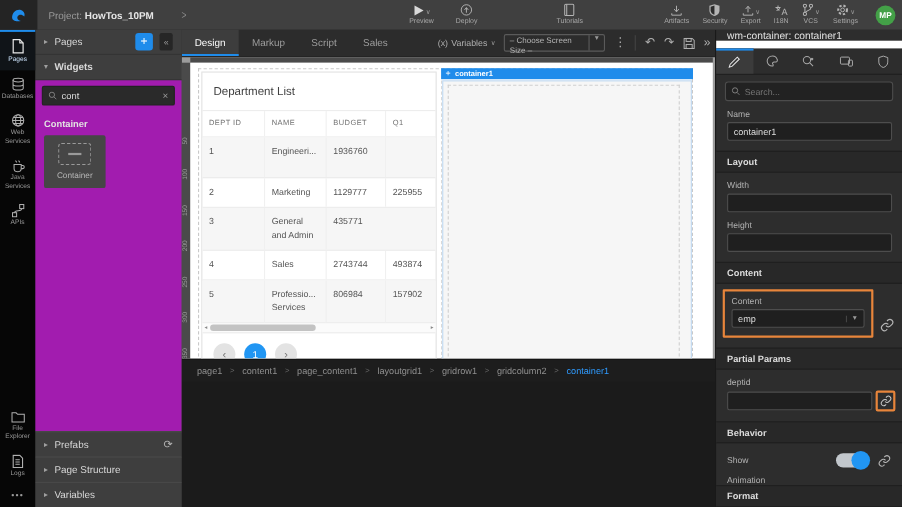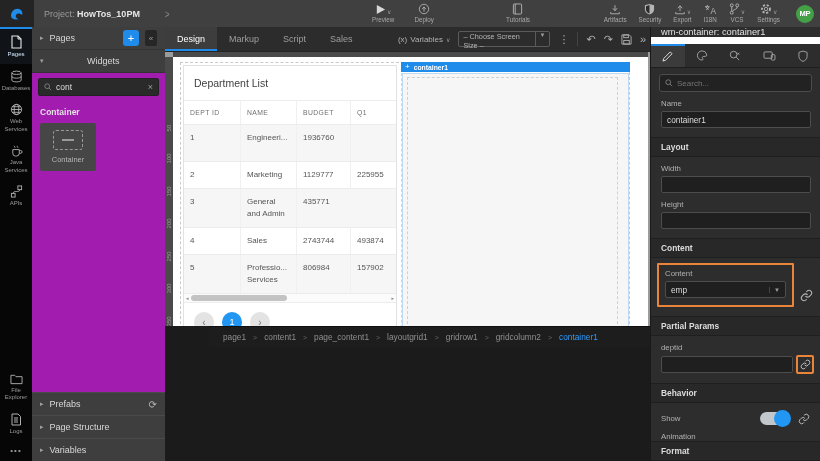--- a/index.html
+++ b/index.html
@@ -88,21 +88,21 @@
   .stripe{background:#f6f6f6;}
   .r-tall{min-height:37px;} .r-short{min-height:26px;}
   .hscroll{height:9px;background:#fbfbfb;border-bottom:1px solid #ececec;display:flex;align-items:center;padding:0 2px;gap:2px;}
   .hscroll .sar{font-size:5px;color:#888;line-height:1;}
   .sthumb{width:96px;height:6px;background:#c3c3c3;border-radius:3px;}
   .strack{flex:1;}
   .pager{display:flex;align-items:center;gap:8px;padding:9px 10px 11px;}
   .pbtn{width:20px;height:20px;border-radius:50%;background:#e3e3e3;color:#777;font-size:10px;display:flex;align-items:center;justify-content:center;cursor:pointer;}
   .pbtn.active{background:#2196f3;color:#fff;font-size:9px;}
 
-  .breadcrumb{height:21px;background:#1d1d1d;display:flex;align-items:center;gap:7px;padding:0 14px;border-top:1px solid #101010;margin-left:44px;}
+  .breadcrumb{height:21px;background:#1d1d1d;display:flex;align-items:center;gap:7px;padding:0 14px;border-top:1px solid #101010;}
   .bc{color:#8f8f8f;font-size:8.3px;cursor:pointer;white-space:nowrap;}
   .bc.active{color:#2f9bff;}
   .bcsep{color:#666;font-size:7px;}
 
   
   .rightpanel{position:absolute;left:650px;top:27px;width:170px;height:434px;background:#2d2d2d;border-left:1px solid #191919;overflow:hidden;}
   .rp-header{height:17px;display:flex;align-items:center;padding:0 10px;color:#e2e2e2;font-size:9.3px;border-bottom:7px solid #ffffff;text-align:center;}
   .rp-tabs{height:24px;display:flex;border-bottom:1px solid #1e1e1e;}
   .rp-tab{flex:1;display:flex;align-items:center;justify-content:center;cursor:pointer;color:#a8a8a8;}
   .rp-tab.active{background:#3b3b3b;border-top:2px solid #1f8ceb;color:#fff;}
@@ -292,21 +292,21 @@
 
   <aside class="leftpanel">
     <div class="lp-row">
       <span class="arr">▸</span>
       <span class="ttl">Pages</span>
       <span class="plusbtn">+</span>
       <span class="collapsechip">«</span>
     </div>
     <div class="lp-row">
       <span class="arr">▾</span>
-      <span class="ttl" style="font-weight:normal;text-align:center;">Widgets</span>
+      <span class="ttl" style="font-weight:bold;">Widgets</span>
     </div>
     <div class="widgets-body">
       <div class="searchwrap">
         <svg width="8" height="8" viewBox="0 0 10 10">
             <circle cx="4" cy="4" r="3" fill="none" stroke="#8a8a8a"></circle>
             <path d="M6.3 6.3 L9 9" stroke="#8a8a8a"></path>
           </svg>
         <input value="cont" style="">
         <span class="clearx">×</span>
       </div>

